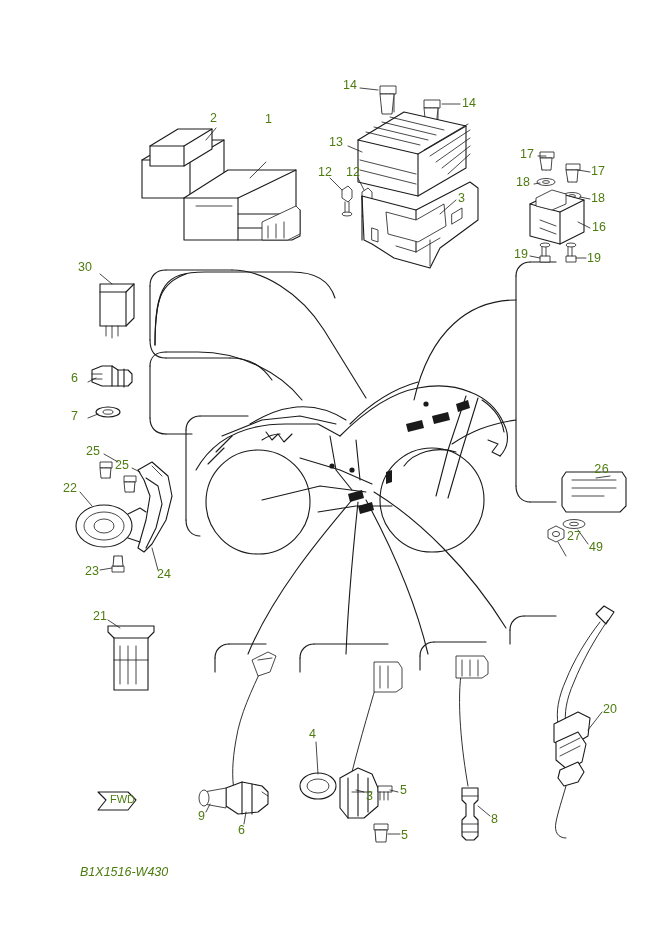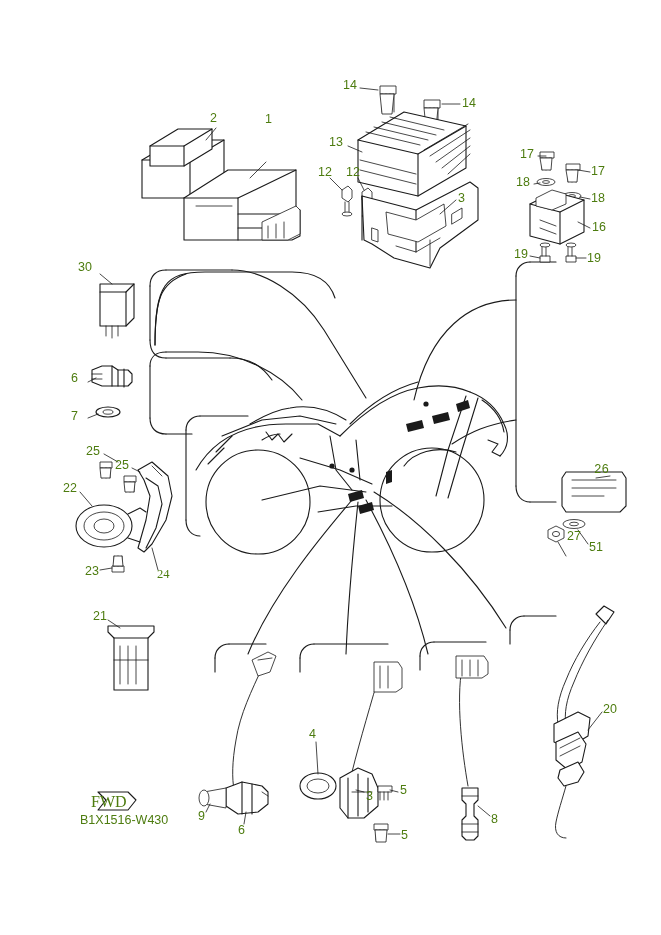--- a/index.html
+++ b/index.html
@@ -432,31 +432,31 @@
   <span class="callout-text" style="left:591px; top:165px;">17</span>
   <span class="callout-text" style="left:516px; top:176px;">18</span>
   <span class="callout-text" style="left:591px; top:192px;">18</span>
   <span class="callout-text" style="left:592px; top:221px;">16</span>
   <span class="callout-text" style="left:514px; top:248px;">19</span>
   <span class="callout-text" style="left:587px; top:252px;">19</span>
   <span class="callout-text" style="left:86px;  top:445px;">25</span>
   <span class="callout-text" style="left:115px; top:459px;">25</span>
   <span class="callout-text" style="left:63px;  top:482px;">22</span>
   <span class="callout-text" style="left:85px;  top:565px;">23</span>
-  <span class="callout-text" style="left:157px; top:568px;font-family:Liberation Serif, serif;">24</span>
+  <span class="callout-text" style="left:157px; top:568px;">24</span>
   <span class="callout-text" style="left:594px; top:464px;font-family:Liberation Mono, monospace;">26</span>
-  <span class="callout-text" style="left:589px; top:541px;">51</span>
+  <span class="callout-text" style="left:589px; top:541px;">49</span>
   <span class="callout-text" style="left:567px; top:530px;">27</span>
   <span class="callout-text" style="left:93px;  top:610px;text-align:center;">21</span>
   <span class="callout-text" style="left:198px; top:810px;">9</span>
   <span class="callout-text" style="left:238px; top:824px;">6</span>
   <span class="callout-text" style="left:309px; top:728px;">4</span>
   <span class="callout-text" style="left:366px; top:790px;">3</span>
   <span class="callout-text" style="left:400px; top:784px;">5</span>
   <span class="callout-text" style="left:401px; top:829px;">5</span>
   <span class="callout-text" style="left:491px; top:813px;">8</span>
   <span class="callout-text" style="left:603px; top:703px;">20</span>
 </div>
 
-<span class="callout-text" style="left:91px; top:794px; font-size:16px;font-family:Liberation Serif, serif;">FWD</span>
-<span class="callout-text" style="left:80px; top:814px;">B1X1516-W430</span>
+<span class="callout-text" style="left:110px; top:794px; font-size:11px;">FWD</span>
+<span class="callout-text" style="left:80px; top:866px;font-style:italic;">B1X1516-W430</span>
 
 </div>
 
 </body></html>

